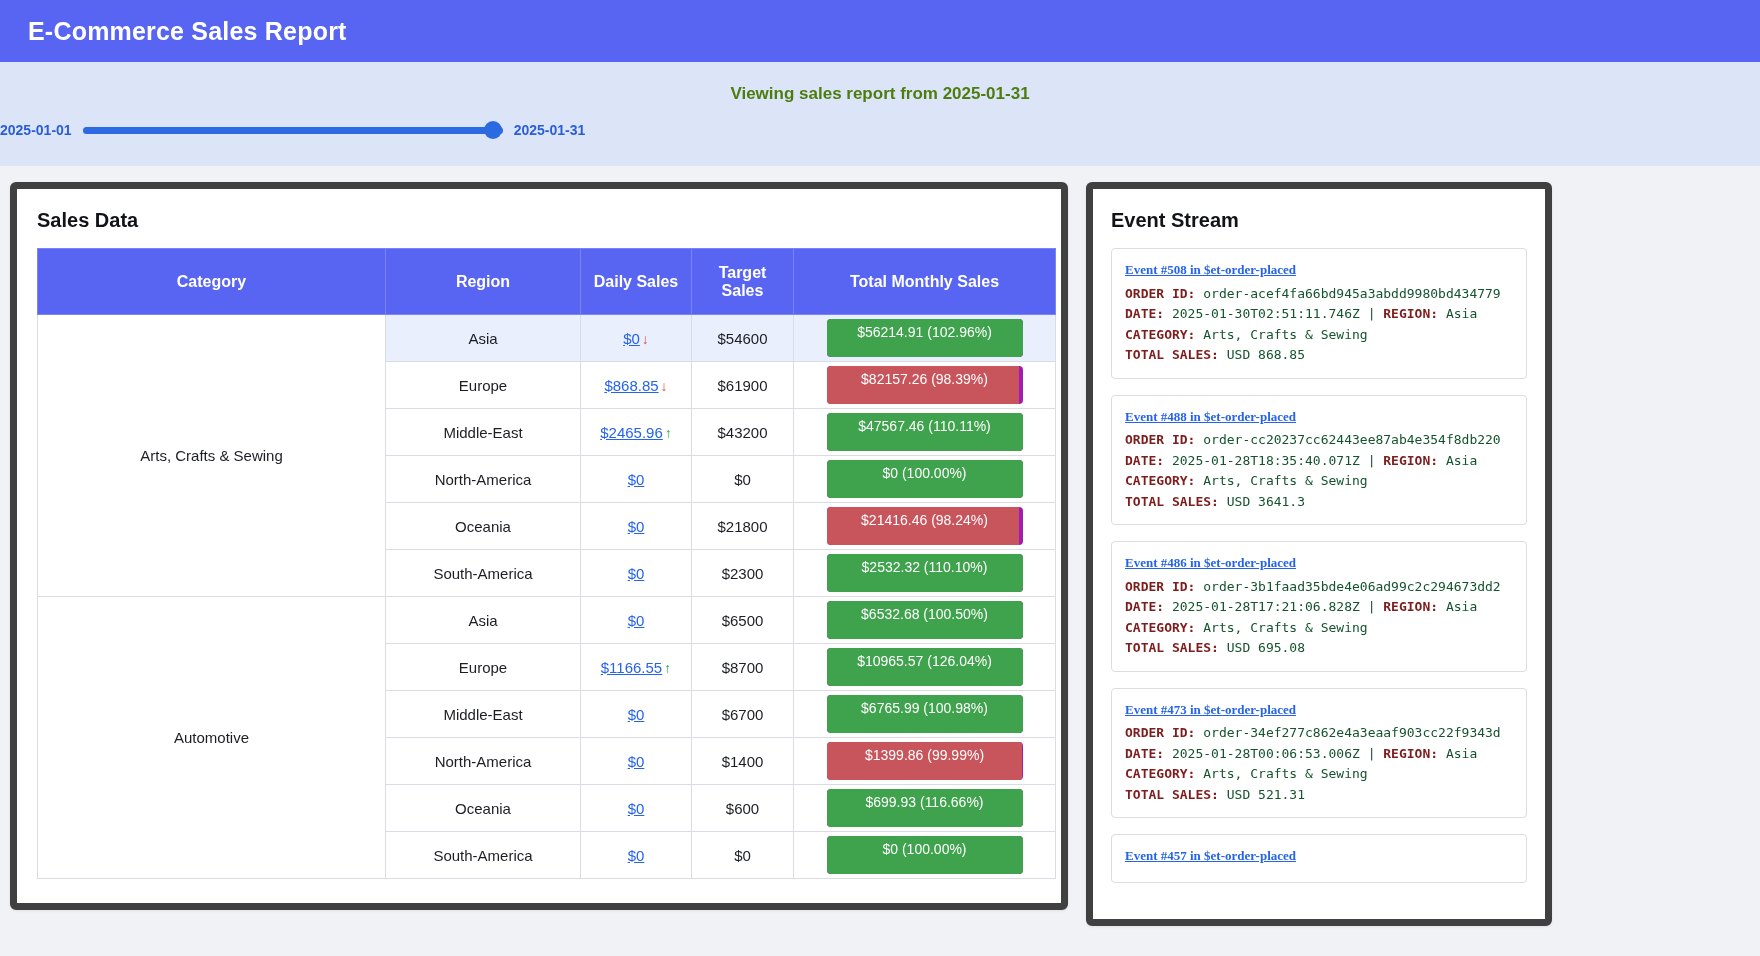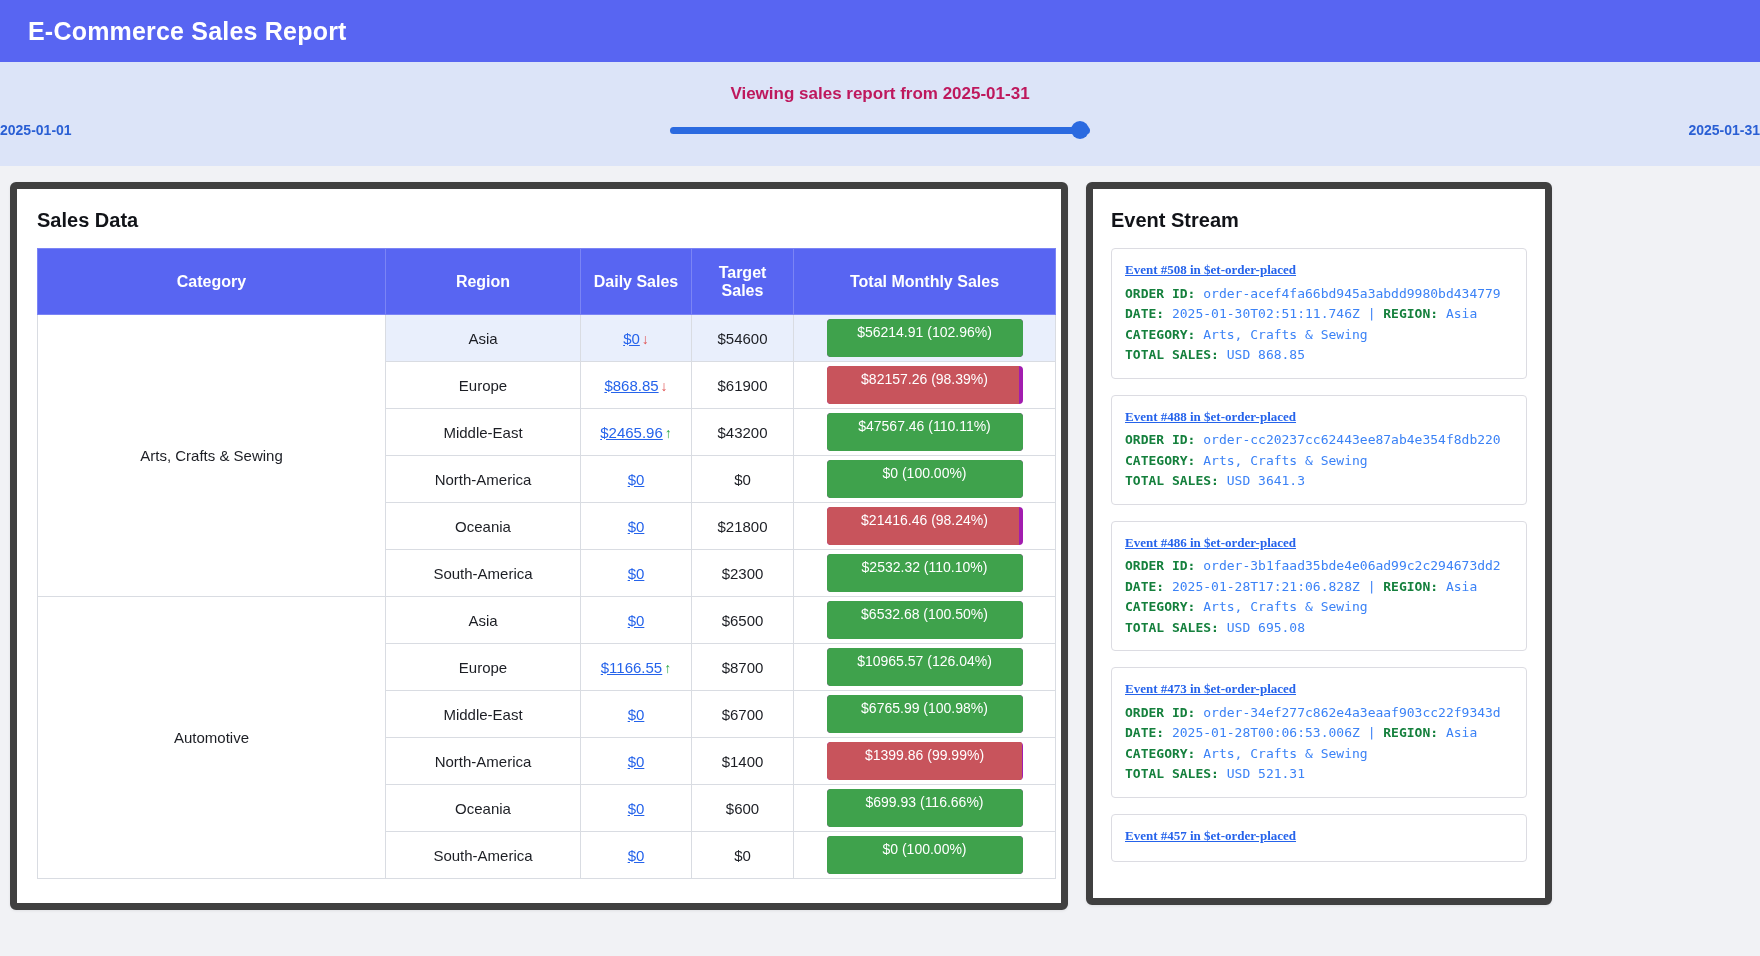--- a/index.html
+++ b/index.html
@@ -5,22 +5,22 @@
   * { box-sizing: border-box; margin: 0; padding: 0; }
   html, body { width: 1760px; height: 956px; overflow: hidden; }
   body { font-family: "Liberation Sans", sans-serif; background: #f1f2f5; color: #16181d; }
 
   
   .app-header { height: 62px; background: #5865f2; display: flex; align-items: center; padding: 12px 28px; }
   .app-header h1 { color: #ffffff; font-size: 25px; font-weight: bold; letter-spacing: .2px; }
 
   
   .controls { background: #dce4f8; padding: 22px 0 28px; }
-  .controls-heading { text-align: center; font-size: 17px; font-weight: bold; color: #be185d; margin-bottom: 18px; }
-  .slider-row { display: flex; align-items: center; justify-content: space-between; gap: 11px; }
+  .controls-heading { text-align: center; font-size: 17px; font-weight: bold; color: #4d7c0f; margin-bottom: 18px; }
+  .slider-row { display: flex; align-items: center; justify-content: flex-start; gap: 11px; }
   .slider-label { color: #2a5fd4; font-weight: bold; font-size: 14px; }
   .slider { position: relative; width: 420px; height: 7px; border-radius: 4px; background: #c9d4ee; cursor: pointer; }
   .slider-fill { position: absolute; left: 0; top: 0; bottom: 0; border-radius: 4px; background: #2b6ae0; }
   .slider-thumb { position: absolute; top: 50%; left: calc(100% - 10px); transform: translate(-50%,-50%); width: 18px; height: 18px; border-radius: 50%; background: #2b6ae0; cursor: grab; }
 
   
   .content { display: flex; align-items: flex-start; gap: 18px; padding: 16px 0 0 10px; }
   .card { background: #ffffff; border: 7px solid #404040; border-radius: 6px; box-shadow: 0 1px 3px rgba(0,0,0,.07); }
   .sales-card { width: 1058px; padding: 18px 20px 24px; }
   .events-card { width: 466px; padding: 18px 18px 20px; }
@@ -44,22 +44,22 @@
   .badge .fill { position: absolute; left: 0; top: 0; bottom: 0; }
   .badge .fill.green { background: #3fa24c; }
   .badge .fill.red { background: #c8545c; }
   .badge .badge-label { position: relative; display: block; line-height: 26px; color: #ffffff; font-size: 14px; }
 
   
   .event-card { border: 1px solid #dcdce2; border-radius: 4px; padding: 11px 13px 12px; margin-bottom: 16px;
                 font-family: "DejaVu Sans Mono", monospace; font-size: 13px; line-height: 20.5px; color: #222; background: #fff; }
   .event-title { display: inline-block; font-family: Liberation Serif, serif; font-weight: bold; font-size: 13px;
                  color: #2563eb; text-decoration: underline; margin-bottom: 3px; }
-  .ev-line .lbl { font-weight: bold; color: #15803d; }
-  .ev-line .val { color: #3b82f6; }
+  .ev-line .lbl { font-weight: bold; color: #7f1d1d; }
+  .ev-line .val { color: #14532d; }
 </style>
 </head>
 <body>
 
 <header class="app-header">
   <h1>E-Commerce Sales Report</h1>
 </header>
 
 <section class="controls">
   <div class="controls-heading">Viewing sales report from 2025-01-31</div>
@@ -240,20 +240,21 @@
       <a class="event-title" href="#">Event #508 in $et-order-placed</a>
       <div class="ev-line"><span class="lbl">ORDER ID:</span> <span class="val">order-acef4fa66bd945a3abdd9980bd434779</span></div>
       <div class="ev-line"><span class="lbl">DATE:</span> <span class="val">2025-01-30T02:51:11.746Z</span> <span class="val">|</span> <span class="lbl">REGION:</span> <span class="val">Asia</span></div>
       <div class="ev-line"><span class="lbl">CATEGORY:</span> <span class="val">Arts, Crafts &amp; Sewing</span></div>
       <div class="ev-line"><span class="lbl">TOTAL SALES:</span> <span class="val">USD 868.85</span></div>
     </div>
 
     <div class="event-card">
       <a class="event-title" href="#">Event #488 in $et-order-placed</a>
       <div class="ev-line"><span class="lbl">ORDER ID:</span> <span class="val">order-cc20237cc62443ee87ab4e354f8db220</span></div>
+      <div class="ev-line"><span class="lbl">DATE:</span> <span class="val">2025-01-28T18:35:40.071Z</span> <span class="val">|</span> <span class="lbl">REGION:</span> <span class="val">Asia</span></div>
       <div class="ev-line"><span class="lbl">CATEGORY:</span> <span class="val">Arts, Crafts &amp; Sewing</span></div>
       <div class="ev-line"><span class="lbl">TOTAL SALES:</span> <span class="val">USD 3641.3</span></div>
     </div>
 
     <div class="event-card">
       <a class="event-title" href="#">Event #486 in $et-order-placed</a>
       <div class="ev-line"><span class="lbl">ORDER ID:</span> <span class="val">order-3b1faad35bde4e06ad99c2c294673dd2</span></div>
       <div class="ev-line"><span class="lbl">DATE:</span> <span class="val">2025-01-28T17:21:06.828Z</span> <span class="val">|</span> <span class="lbl">REGION:</span> <span class="val">Asia</span></div>
       <div class="ev-line"><span class="lbl">CATEGORY:</span> <span class="val">Arts, Crafts &amp; Sewing</span></div>
       <div class="ev-line"><span class="lbl">TOTAL SALES:</span> <span class="val">USD 695.08</span></div>

